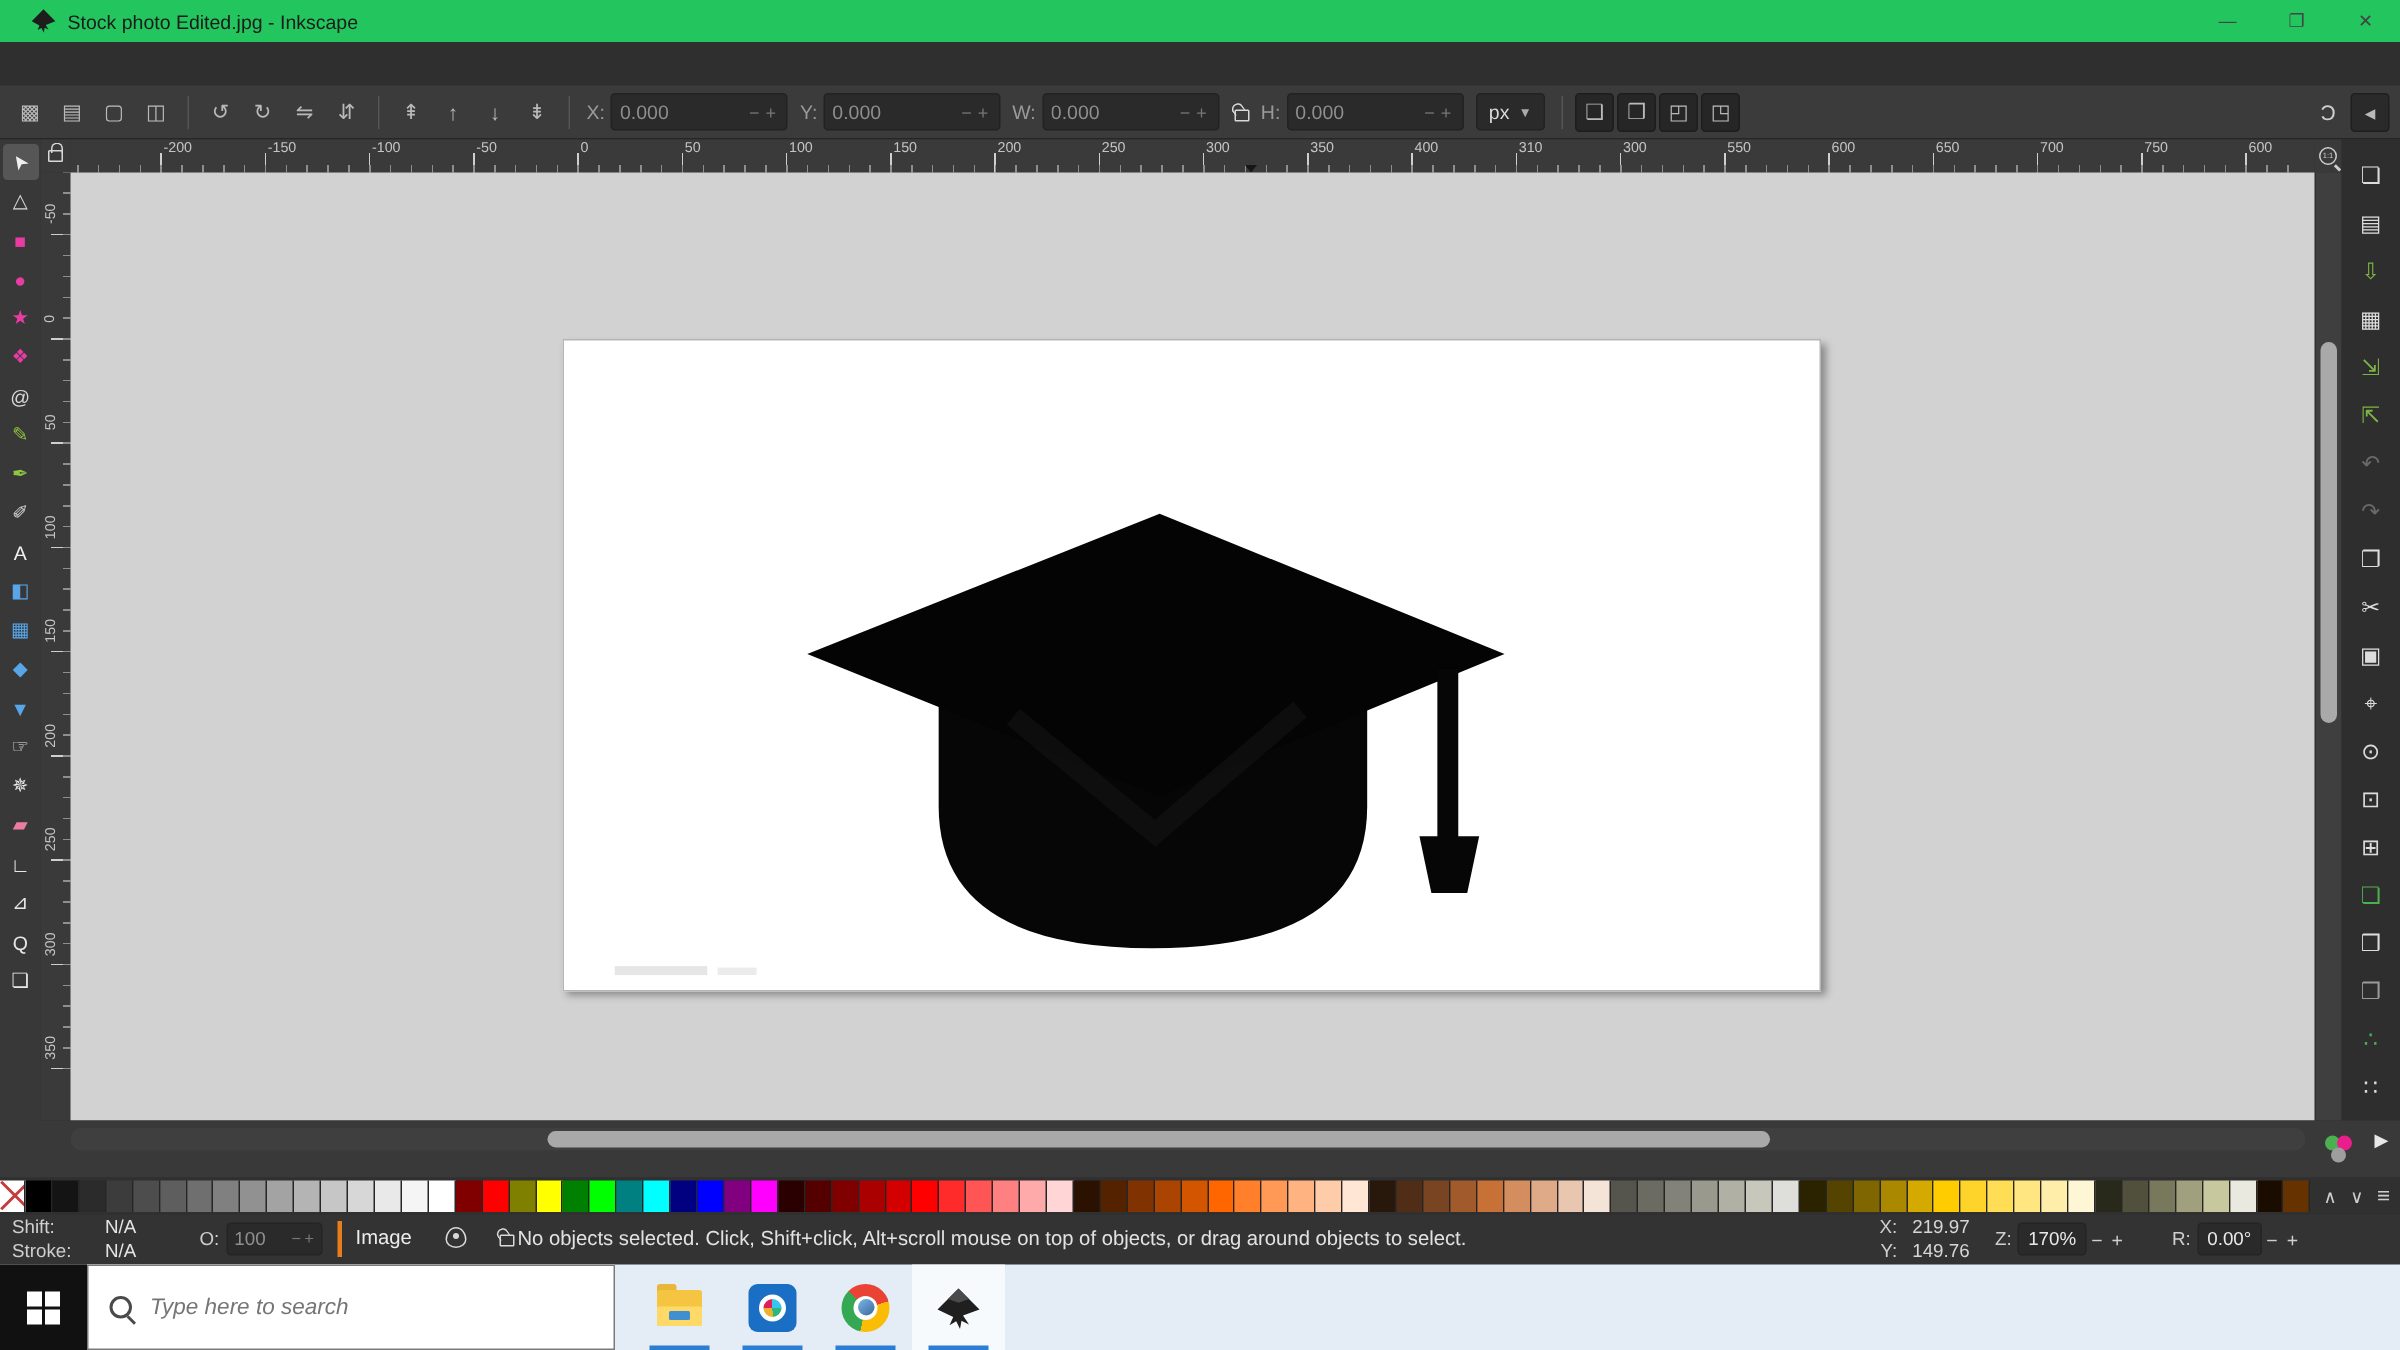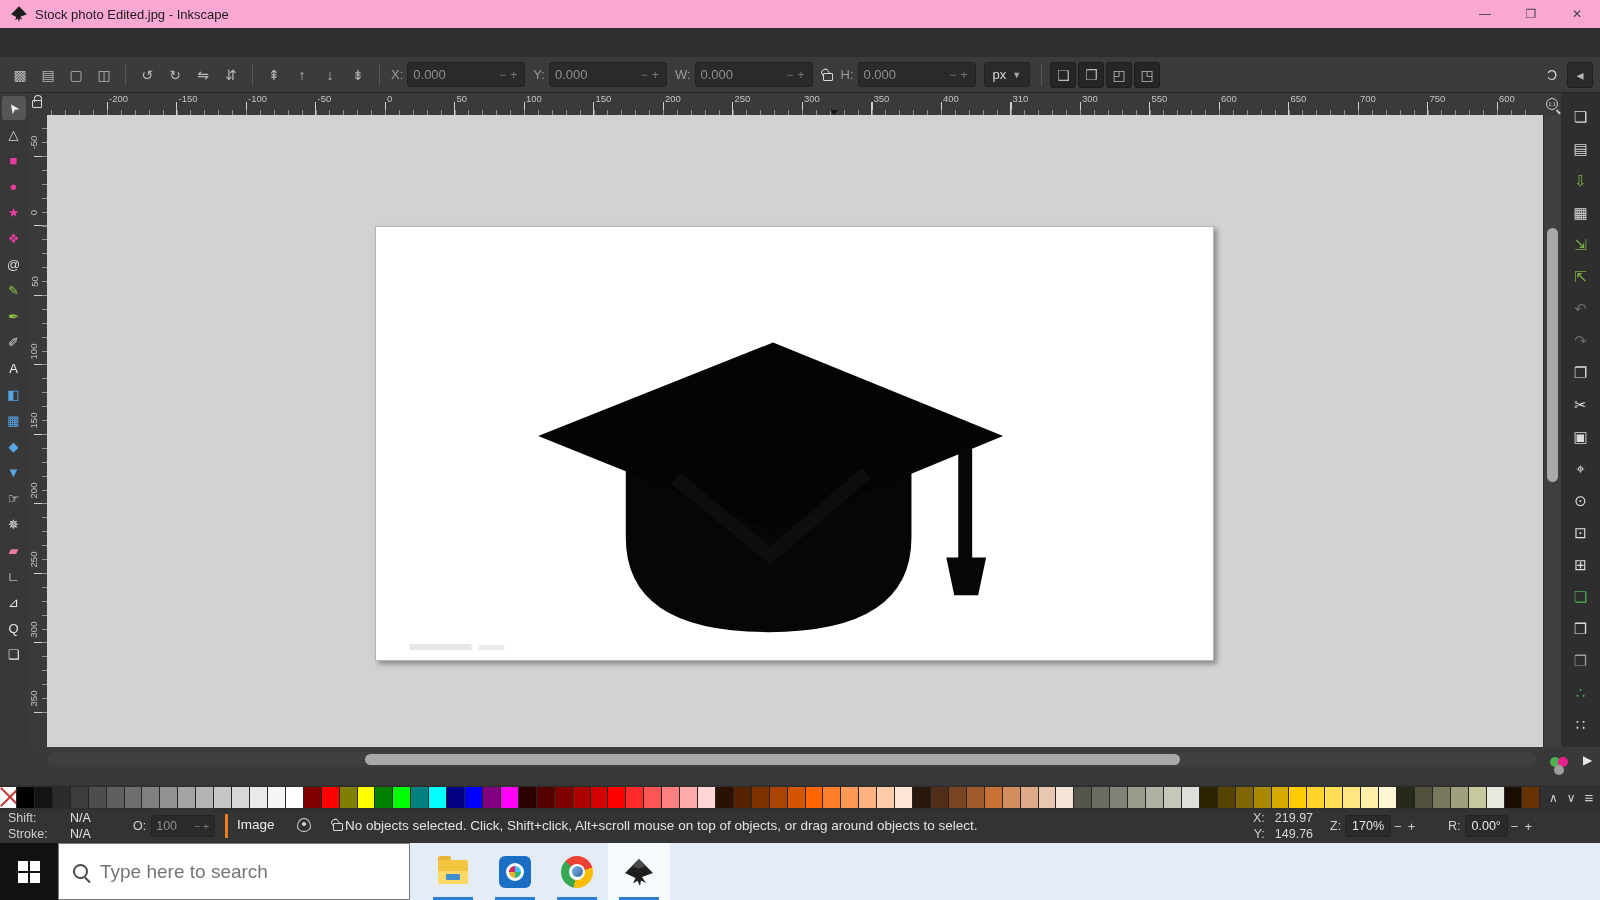--- a/index.html
+++ b/index.html
@@ -1,21 +1,21 @@
 <!DOCTYPE html>
 <html><head>
 <meta charset="utf-8">
 <style>
   *{margin:0;padding:0;box-sizing:border-box;}
   html,body{width:1600px;height:900px;overflow:hidden;}
   body{font-family:"Liberation Sans","DejaVu Sans",sans-serif;background:#2f2f2f;}
   .app{position:relative;width:1600px;height:900px;}
 
   
-  .titlebar{position:absolute;left:0;top:0;width:1600px;height:28px;background:#f9a8d4;display:flex;align-items:center;padding-left:10px;}
+  .titlebar{position:absolute;left:0;top:0;width:1600px;height:28px;background:#22c55e;display:flex;align-items:center;padding-left:20px;}
   .titlebar .appicon{width:18px;height:18px;margin-right:7px;}
   .titlebar .title{font-size:13px;color:#1b1b1b;}
   .winbtns{position:absolute;right:0;top:0;height:28px;display:flex;}
   .winbtn{width:46px;height:28px;display:flex;align-items:center;justify-content:center;color:#444;font-size:12px;}
 
   
   .menubar{position:absolute;left:0;top:28px;width:1600px;height:29px;background:#2c2c2c;display:flex;align-items:center;padding-left:6px;}
   .menu-item{color:#e8e8e8;font-size:14px;padding:4px 10px;cursor:default;}
 
   
@@ -118,21 +118,21 @@
   .rgrp{position:absolute;left:1448px;top:5px;display:flex;align-items:center;}
 
   
   .taskbar{position:absolute;left:0;top:843px;width:1600px;height:57px;background:#e4edf5;display:flex;align-items:center;}
   .startbtn{width:58px;height:57px;display:flex;align-items:center;justify-content:center;background:#111111;}
   .winlogo{display:grid;grid-template-columns:10px 10px;grid-template-rows:10px 10px;gap:2px;}
   .winlogo i{background:#ffffff;}
   .searchbox{width:352px;height:57px;background:#ffffff;border:1px solid #7a7a7a;display:flex;align-items:center;padding-left:14px;}
   .searchbox .sicon{width:15px;height:15px;border:2px solid #4a4a4a;border-radius:50%;position:relative;margin-right:12px;}
   .searchbox .sicon::after{content:'';position:absolute;right:-5px;bottom:-4px;width:7px;height:2px;background:#4a4a4a;transform:rotate(45deg);}
-  .searchbox input{border:none;outline:none;font-size:19px;color:#555;width:250px;font-family:"Liberation Sans",sans-serif;background:transparent;}
+  .searchbox input{border:none;outline:none;font-size:15px;color:#555;width:250px;font-family:"Liberation Sans",sans-serif;background:transparent;font-style:italic;}
   .taskapps{display:flex;height:57px;margin-left:12px;}
   .tapp{width:62px;height:57px;display:flex;align-items:center;justify-content:center;position:relative;}
   .tapp.active{background:#f6fafd;}
   .tapp .underline{position:absolute;bottom:0;left:11px;width:40px;height:3px;background:#2d7dd2;}
   .folder{width:30px;height:24px;position:relative;}
   .folder .back{position:absolute;left:0;top:0;width:30px;height:24px;background:#f5c542;border-radius:2px;}
   .folder .tab{position:absolute;left:0;top:-4px;width:13px;height:6px;background:#e8b73a;border-radius:2px 2px 0 0;}
   .folder .front{position:absolute;left:0;bottom:0;width:30px;height:13px;background:#ffd968;border-radius:1px;}
   .folder .slot{position:absolute;left:8px;bottom:4px;width:14px;height:6px;background:#3f8fd1;border-radius:1px;}
   .slackicon{width:32px;height:32px;background:#1a6fc4;border-radius:6px;display:flex;align-items:center;justify-content:center;}

